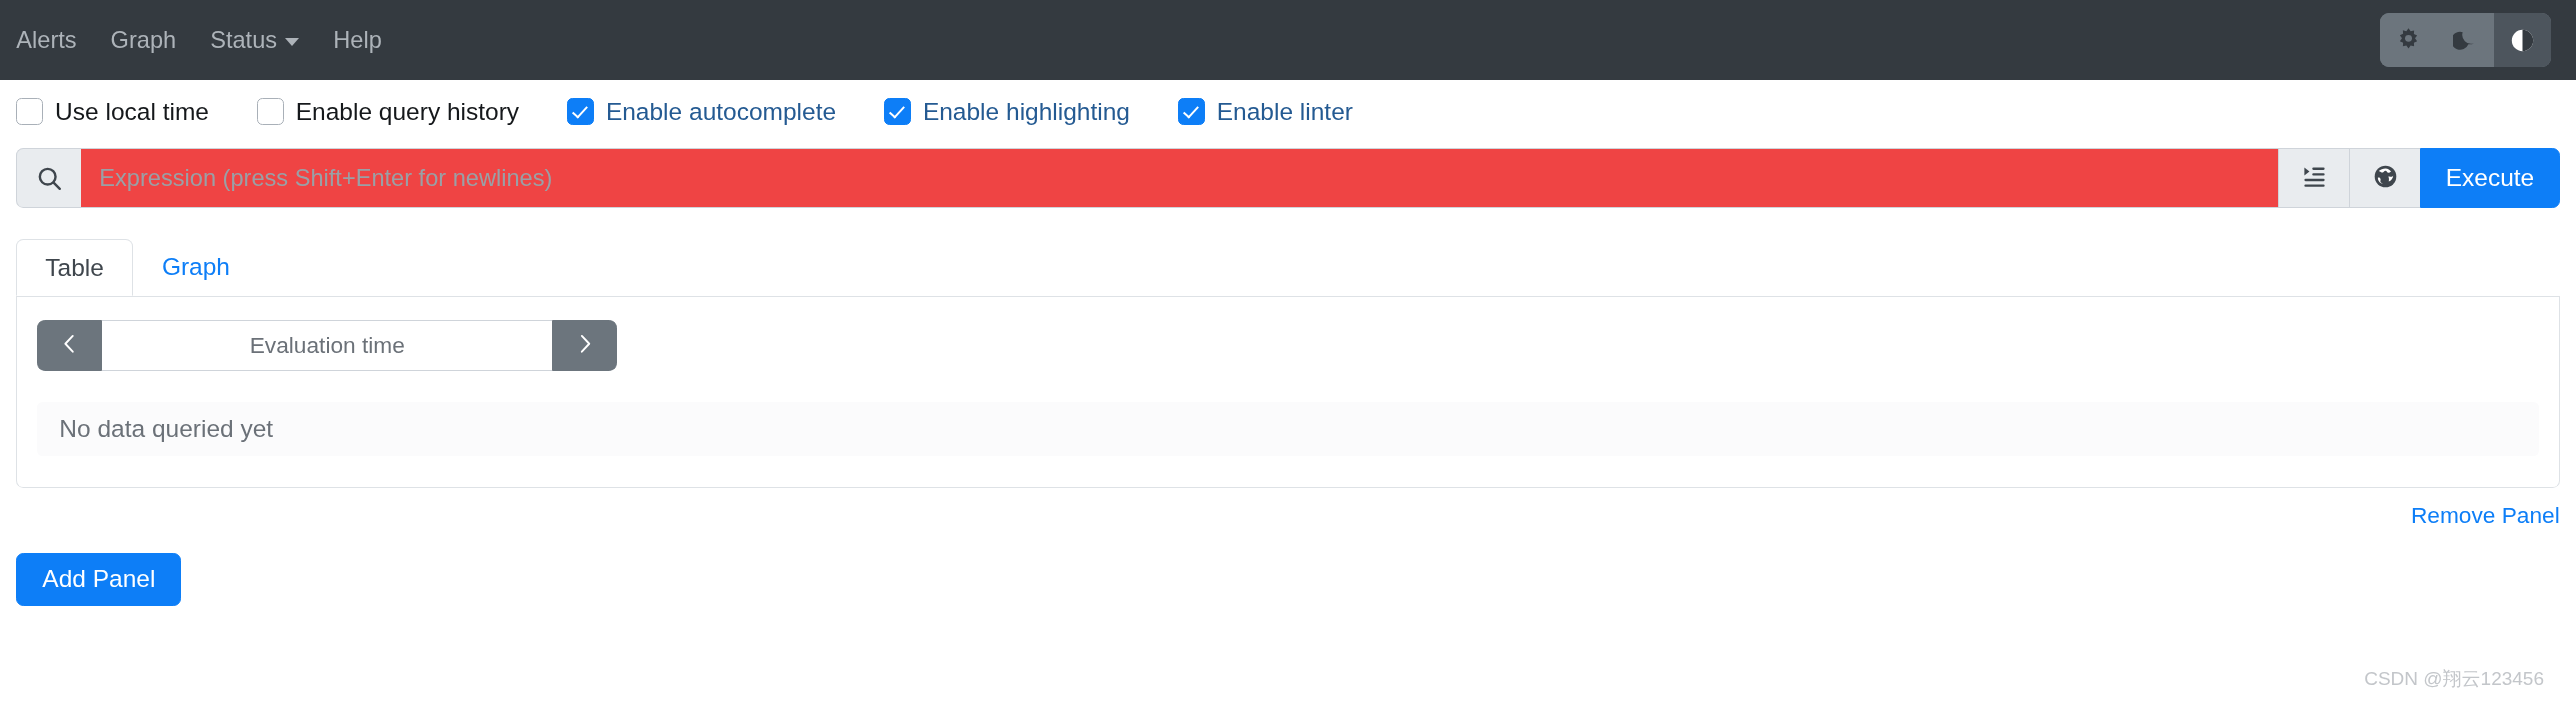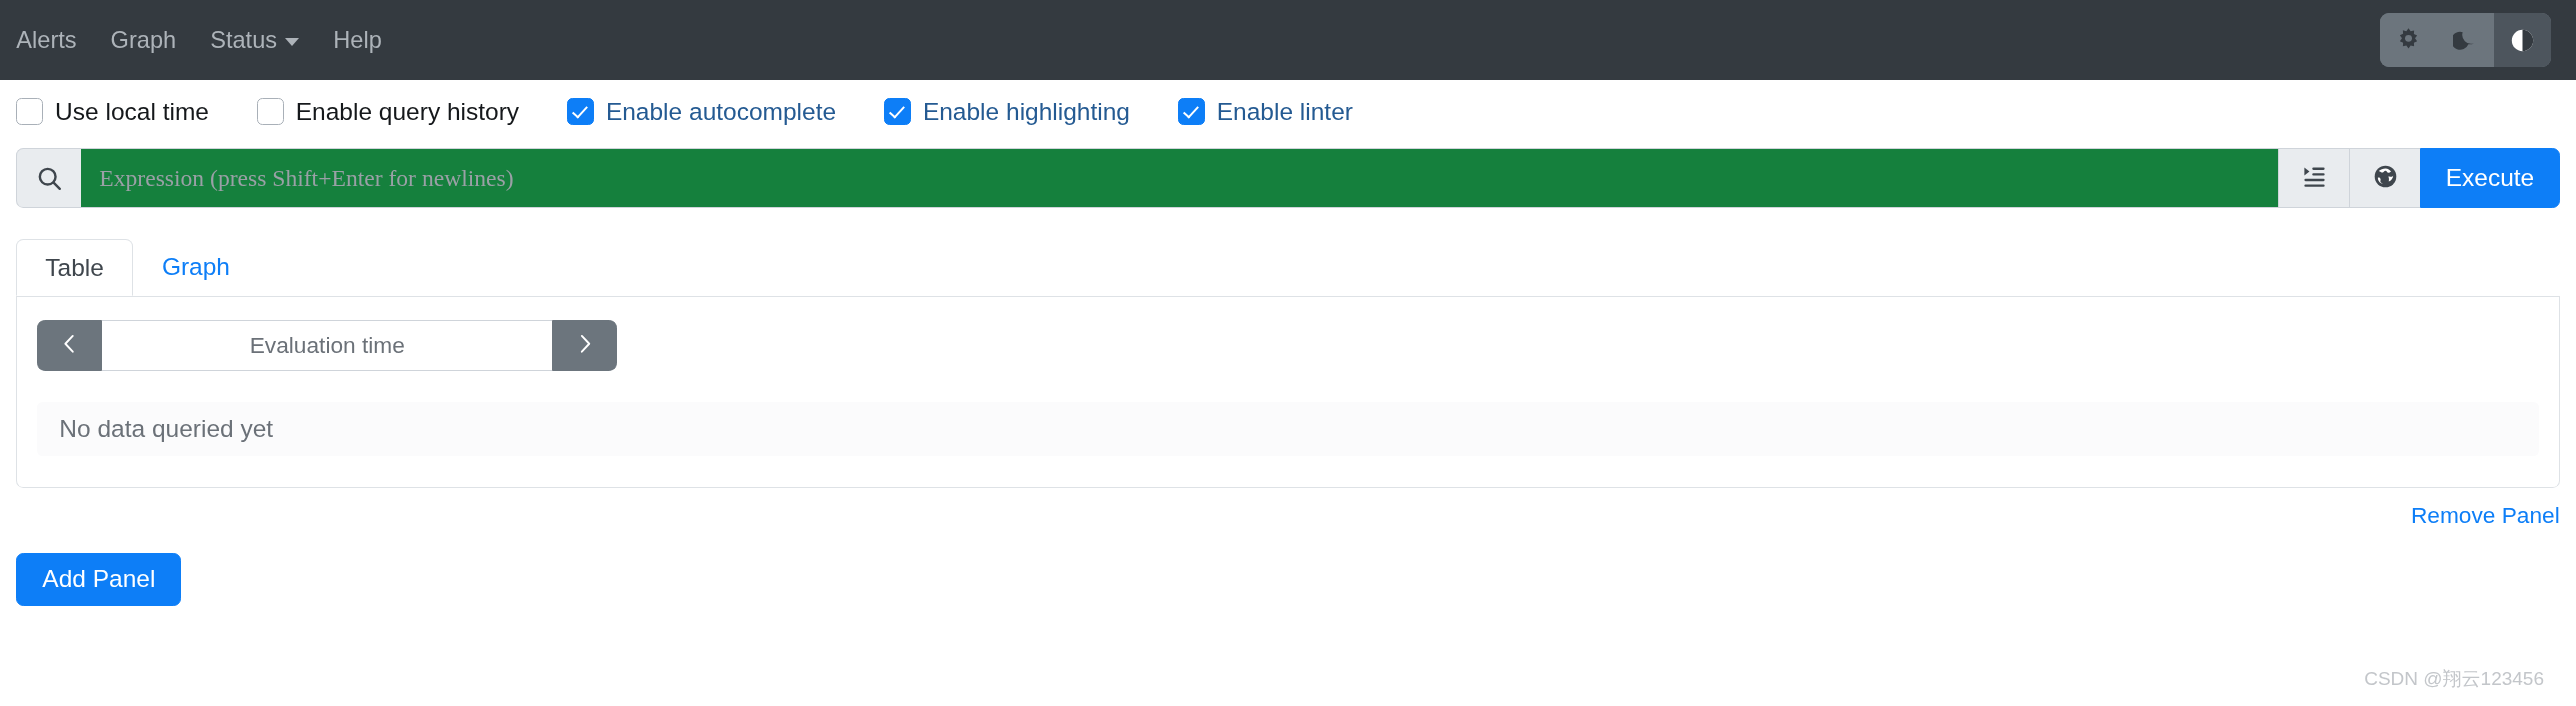--- a/index.html
+++ b/index.html
@@ -143,26 +143,26 @@
     border-radius: 7.3px 0 0 7.3px;
     display: flex;
     align-items: center;
     justify-content: center;
   }
   .expr-input {
     flex: 1 1 auto;
     border: 0.9px solid #cfd4da;
     border-left: none;
     border-right: none;
-    background: #15803d;
+    background: #ef4444;
     font-size: 23.6px;
     color: #212529;
     padding: 0 18px;
     outline: none;
-    font-family: Liberation Serif, serif;
+    font-family: Liberation Sans, sans-serif;
     min-width: 0;
   }
   .expr-input::placeholder { color: #9aa0a6; opacity: 1; }
   .ig-btn {
     width: 71px;
     background: #e9ecef;
     border: 0.9px solid #cfd4da;
     border-right: none;
     display: flex;
     align-items: center;

